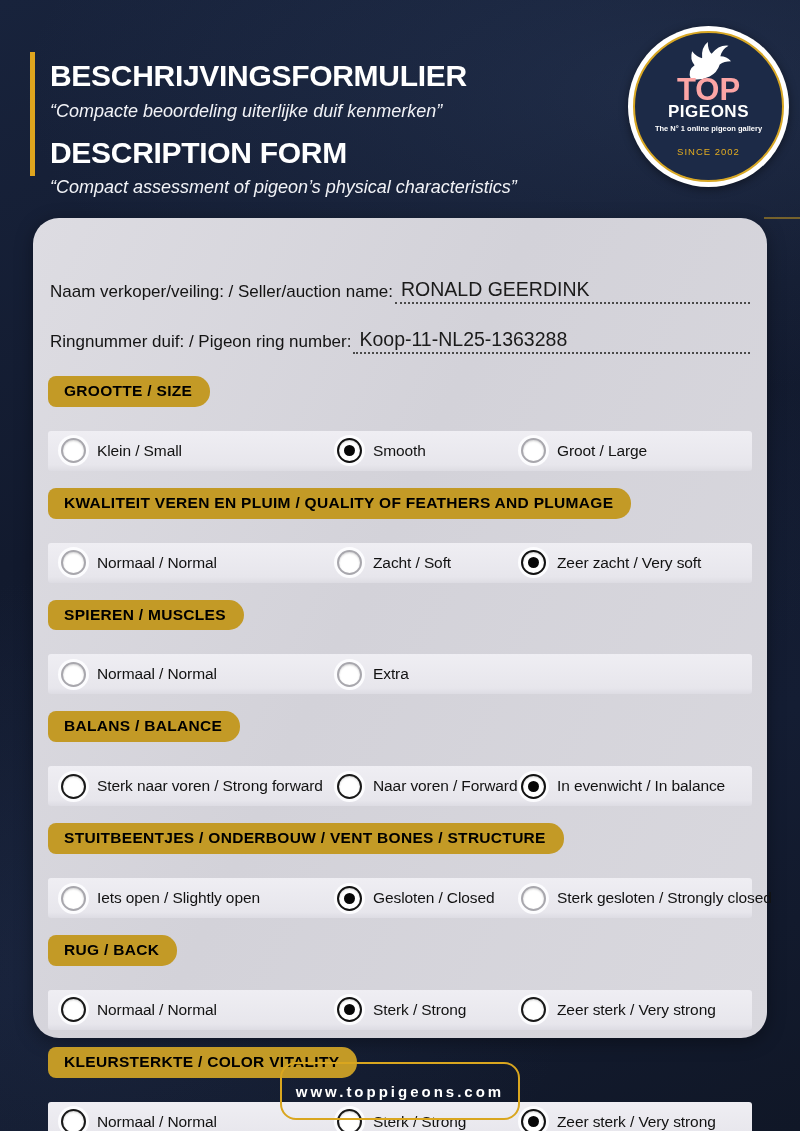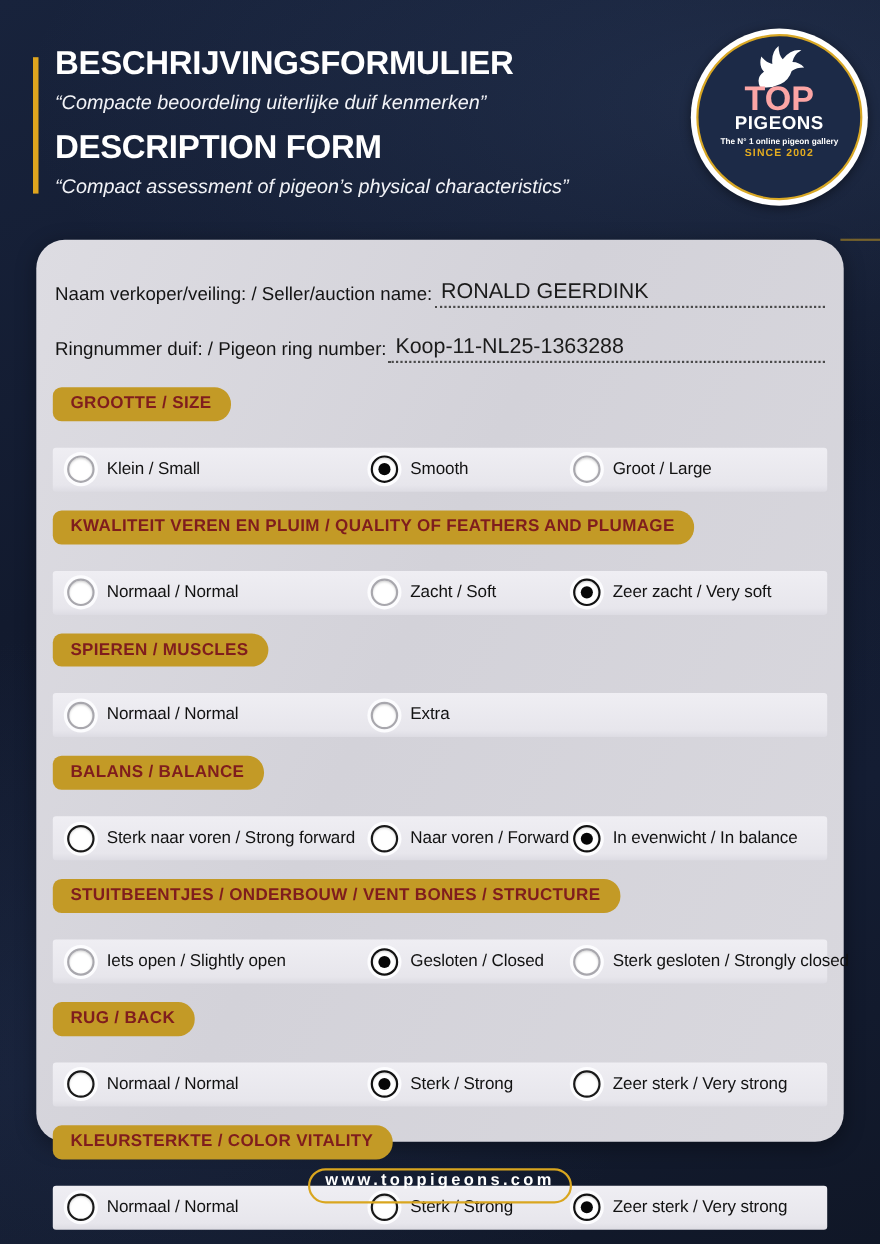--- a/index.html
+++ b/index.html
@@ -9,70 +9,70 @@
   .page { position:relative; width:800px; height:1131px;
     background:
       radial-gradient(1100px 500px at 85% 8%, rgba(70,95,140,.22), rgba(0,0,0,0) 60%),
       radial-gradient(900px 700px at 10% 85%, rgba(55,75,115,.16), rgba(0,0,0,0) 55%),
       radial-gradient(700px 420px at 55% 45%, rgba(40,60,100,.12), rgba(0,0,0,0) 60%),
       linear-gradient(160deg, #18233c 0%, #121a2e 40%, #141d33 70%, #101727 100%);
   }
 
   
   .gold-bar { position:absolute; left:30px; top:52px; width:5px; height:124px; background:#dfa51e; }
-  .titles { position:absolute; left:50px; top:42px; color:#fff; width:560px; }
+  .titles { position:absolute; left:50px; top:60px; color:#fff; width:560px; }
   .title-main { font-size:30px; font-weight:800; letter-spacing:-.3px; line-height:1.05; }
   .title-sub { font-size:18px; font-style:italic; margin-top:9px; color:#f2f3f7; font-weight:500; }
   .title-main.en { margin-top:15px; }
 
   
   .logo { position:absolute; left:628px; top:26px; width:161px; height:161px; border-radius:50%;
           background:#fff; box-shadow:0 2px 10px rgba(0,0,0,.45); padding:5px; }
   .logo-inner { width:100%; height:100%; border-radius:50%; background:#1c2a47; border:2px solid #d8a724;
                 display:flex; flex-direction:column; align-items:center; overflow:hidden; }
   .logo-dove { margin-top:7px; height:44px; }
   .logo-top { font-size:31px; font-weight:800; color:#fca5a5; line-height:.8; letter-spacing:0; margin-top:-6px; }
   .logo-pigeons { font-size:17px; font-weight:800; color:#fff; letter-spacing:.5px; line-height:1.05; }
   .logo-tagline { font-size:7.5px; color:#fff; margin-top:3px; font-weight:700; }
-  .logo-since { font-size:9.5px; color:#e3ac20; font-weight:700; letter-spacing:1px; margin-top:1px; }
+  .logo-since { font-size:9.5px; color:#e3ac20; font-weight:400; letter-spacing:1px; margin-top:13px; }
 
   .gold-hairline { position:absolute; top:217px; right:0; width:36px; height:1.5px; background:rgba(150,120,40,.75); }
 
   
   .card { position:absolute; left:33px; top:218px; width:734px; height:820px; border-radius:26px;
           background:linear-gradient(115deg,#dddce2 0%, #d3d2d9 45%, #d9d8de 100%);
-          padding:4px 15px; box-shadow:0 4px 18px rgba(0,0,0,.35); }
+          padding:28px 15px; box-shadow:0 4px 18px rgba(0,0,0,.35); }
 
   .entry-row { display:flex; align-items:flex-end; margin:18px 2px 0 2px; height:40px; }
   .entry-row.second { margin-top:10px; }
   .entry-label { font-size:17px; color:#141414; font-weight:500; white-space:nowrap; padding-bottom:2px; }
   .entry-line { flex:1; border-bottom:2px dotted #4a4a4a; margin-left:2px; display:flex; align-items:flex-end; }
   .entry-value { font-size:19.5px; color:#1b1b1b; padding:0 0 1px 6px; white-space:nowrap; font-weight:500; }
 
   .fsec { margin-top:17px; }
   .fsec.first { margin-top:22px; }
-  .badge { display:inline-block; background:#c39a26; color:#7f1d1d; font-size:15.5px; font-weight:600;
+  .badge { display:inline-block; background:#c39a26; color:#000000; font-size:15.5px; font-weight:600;
            letter-spacing:.3px; padding:6px 18px 7px 16px; border-radius:8px 15px 15px 8px; line-height:1.15; }
   .opts { margin-top:24px; height:40px; border-radius:3px;
           background:linear-gradient(180deg,#efeef3 0%, #e7e6ec 85%, #dddce3 100%);
           display:grid; grid-template-columns:276px 184px auto; align-items:center; padding-left:13px; }
   .opt { display:flex; align-items:center; gap:11px; white-space:nowrap; }
   .radio { flex:0 0 auto; width:25px; height:25px; border-radius:50%; background:#fff;
            border:2px solid #a8a7ad; box-shadow:0 0 0 3px #fcfcfe, inset 0 1px 2px rgba(0,0,0,.18);
            cursor:pointer; }
   .radio.ring-dark { border-color:#191919; }
   .radio.selected { border-color:#111; }
   .radio.selected::after { content:""; display:block; width:11px; height:11px; margin:5px auto; background:#070707; border-radius:50%; }
   .olabel { font-size:15.5px; color:#121212; font-weight:500; letter-spacing:-.1px; }
 
   
-  .site-btn { position:absolute; left:280px; top:1062px; width:240px; height:32px;
+  .site-btn { position:absolute; left:280px; top:1062px; width:240px; height:58px;
               border:2px solid #d9a61f; border-radius:16px; background:transparent;
               color:#fff; font-family:"Liberation Sans", sans-serif; font-size:15px; font-weight:700;
-              letter-spacing:3px; display:flex; justify-content:center; cursor:pointer; }
+              letter-spacing:3px; display:flex; align-items:center; justify-content:center; cursor:pointer; }
 </style>
 </head>
 <body>
 
 <div class="page">
 
   <div class="gold-bar"></div>
   <div class="titles">
     <div class="title-main">BESCHRIJVINGSFORMULIER</div>
     <div class="title-sub">“Compacte beoordeling uiterlijke duif kenmerken”</div>

